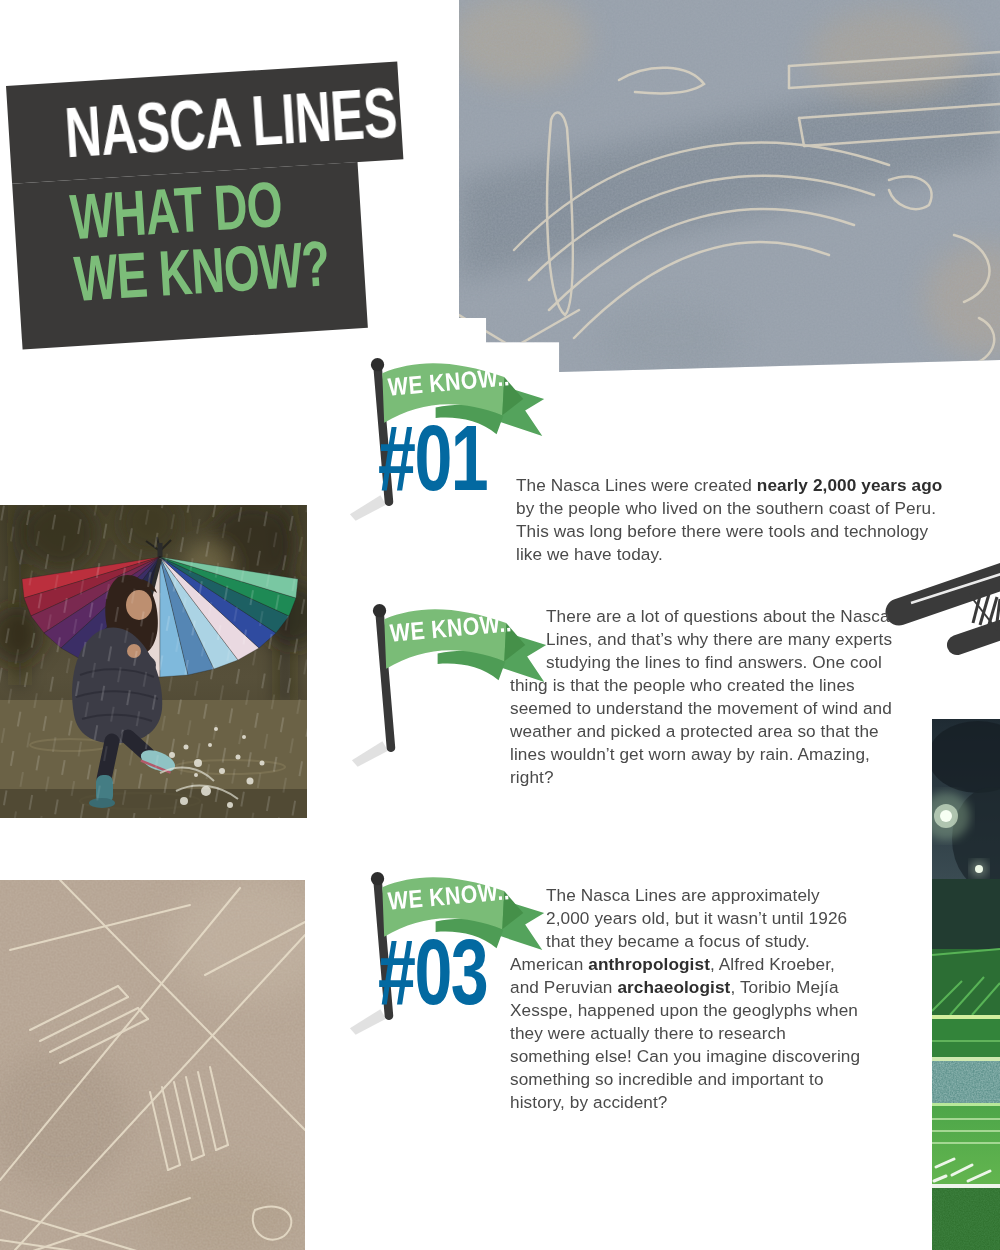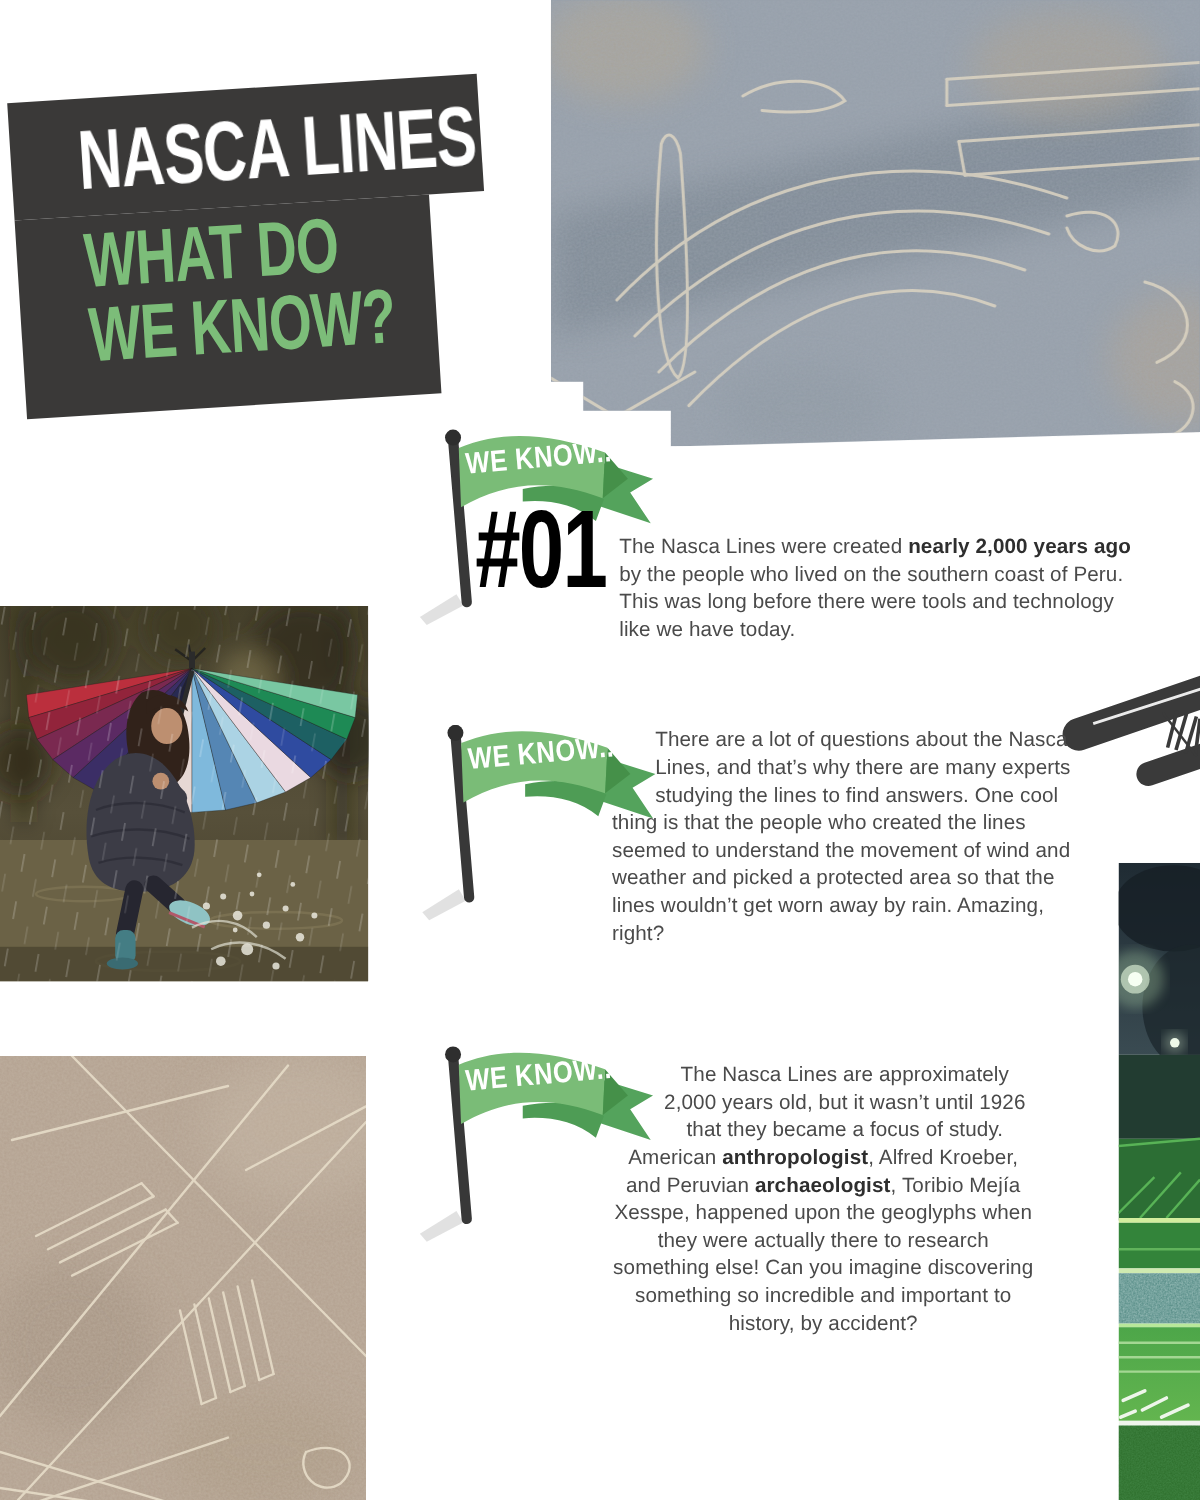--- a/index.html
+++ b/index.html
@@ -31,29 +31,29 @@
 
   
   .fact { position:absolute; width:660px; }
   .fact-1 { left:348px; top:352px; height:220px; }
   .fact-2 { left:350px; top:598px; height:240px; }
   .fact-3 { left:348px; top:866px; height:310px; }
   .flag-slot { position:absolute; left:0; top:0; width:200px; height:172px; }
   .flag-label { position:absolute; left:30px; top:16px; width:132px; text-align:center;
                 color:#ffffff; font-weight:700; font-size:25px; white-space:nowrap;
                 transform:rotate(-5deg) scaleX(0.85); transform-origin:center; letter-spacing:0.5px; }
-  .fact-number { position:absolute; left:48px; top:60px; color:#000000; font-weight:700;
+  .fact-number { position:absolute; left:30px; top:60px; color:#0369a1; font-weight:700;
                  font-size:92px; line-height:1; white-space:nowrap; }
   .fact-number .condense { transform:scaleX(0.74); letter-spacing:-2px; }
   .paragraph { position:absolute; font-size:17.2px; line-height:23px; color:#4a4a4a;
                letter-spacing:0.1px; }
   .paragraph .b { font-weight:700; color:#2e2e2e; }
-  .p-1 { left:168px; top:92px; width:430px; }
+  .p-1 { left:168px; top:122px; width:430px; }
   .p-2 { left:160px; top:7px;  width:385px; }
-  .p-3 { left:162px; top:18px; width:352px;text-align:center; }
+  .p-3 { left:162px; top:18px; width:352px; }
   .wrapfloat { float:left; width:36px; height:69px; }
 </style>
 </head>
 <body>
 
 <div class="page abs" style="left:0;top:0;width:1000px;height:1250px;">
 
   <figure class="photo-top">
     <svg width="541" height="372" viewBox="0 0 541 372">
       <defs>
@@ -380,16 +380,17 @@
 <svg width="200" height="172" viewBox="0 0 210 180" xmlns="http://www.w3.org/2000/svg">
   <polygon points="40,160 8,177 2,170 34,150" fill="#c9c9c9" opacity="0.55"></polygon>
   <line x1="31" y1="14" x2="43" y2="157" stroke="#383838" stroke-width="9" stroke-linecap="round"></line>
   <circle cx="31" cy="13" r="7" fill="#2e2e2e"></circle>
   <polygon points="158,34 206,49 186,61 204,88 156,72" fill="#54a35c"></polygon>
   <path d="M92,58 C122,52 146,56 163,67 L156,86 C138,71 114,67 92,69 Z" fill="#4e9c55"></path>
   <path d="M36,22 C72,7 112,8 164,26 L162,66 C114,48 76,52 38,74 Z" fill="#7abc77"></path>
   <path d="M164,26 L162,66 L184,49 Z" fill="#459049"></path>
 </svg></div>
     <div class="flag-label">WE KNOW...</div>
+    <div class="fact-number"><span class="condense">#03</span></div>
     <p class="paragraph p-3"><span class="wrapfloat"></span><span>The Nasca Lines are approximately 2,000 years old, but it wasn’t until 1926 that they became a focus of study. American </span><span class="b">anthropologist</span><span>, Alfred Kroeber, and Peruvian </span><span class="b">archaeologist</span><span>, Toribio Mejía Xesspe, happened upon the geoglyphs when they were actually there to research something else! Can you imagine discovering something so incredible and important to history, by accident?</span></p>
   </section>
 
 </div>
 
 </body></html>

